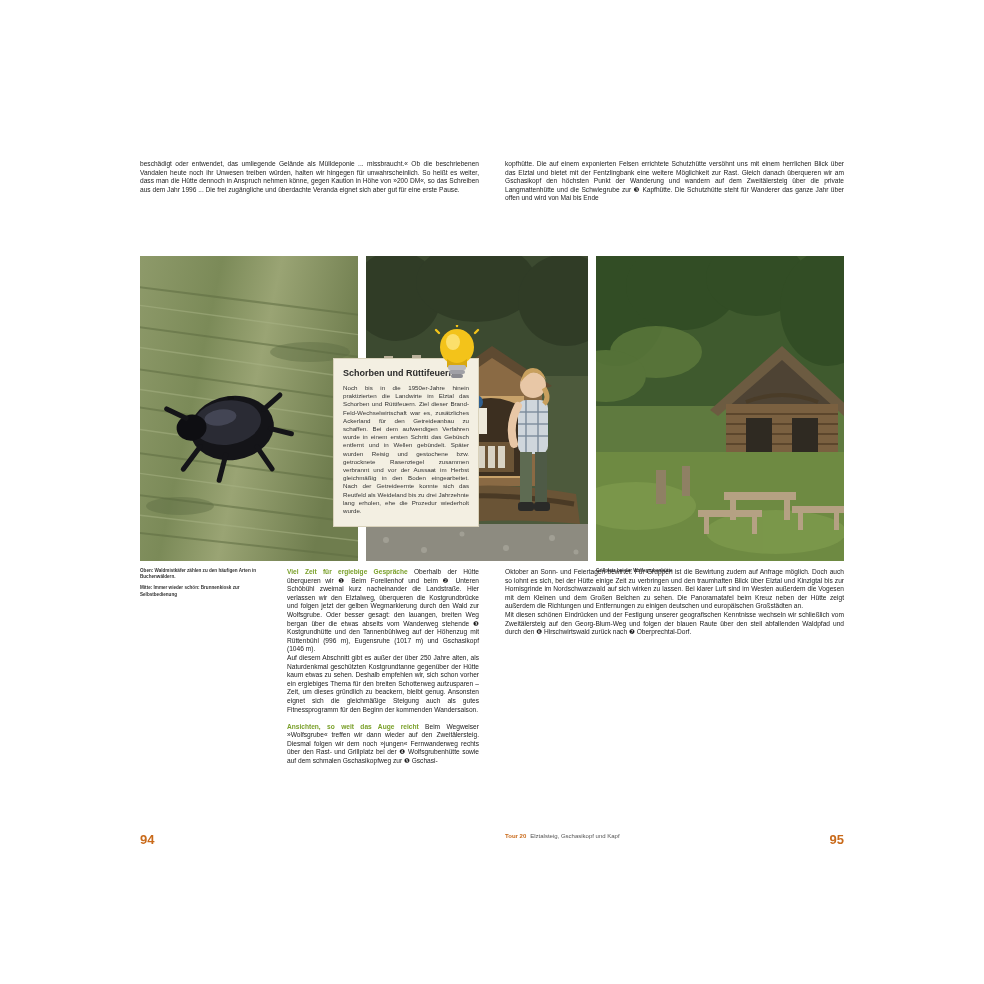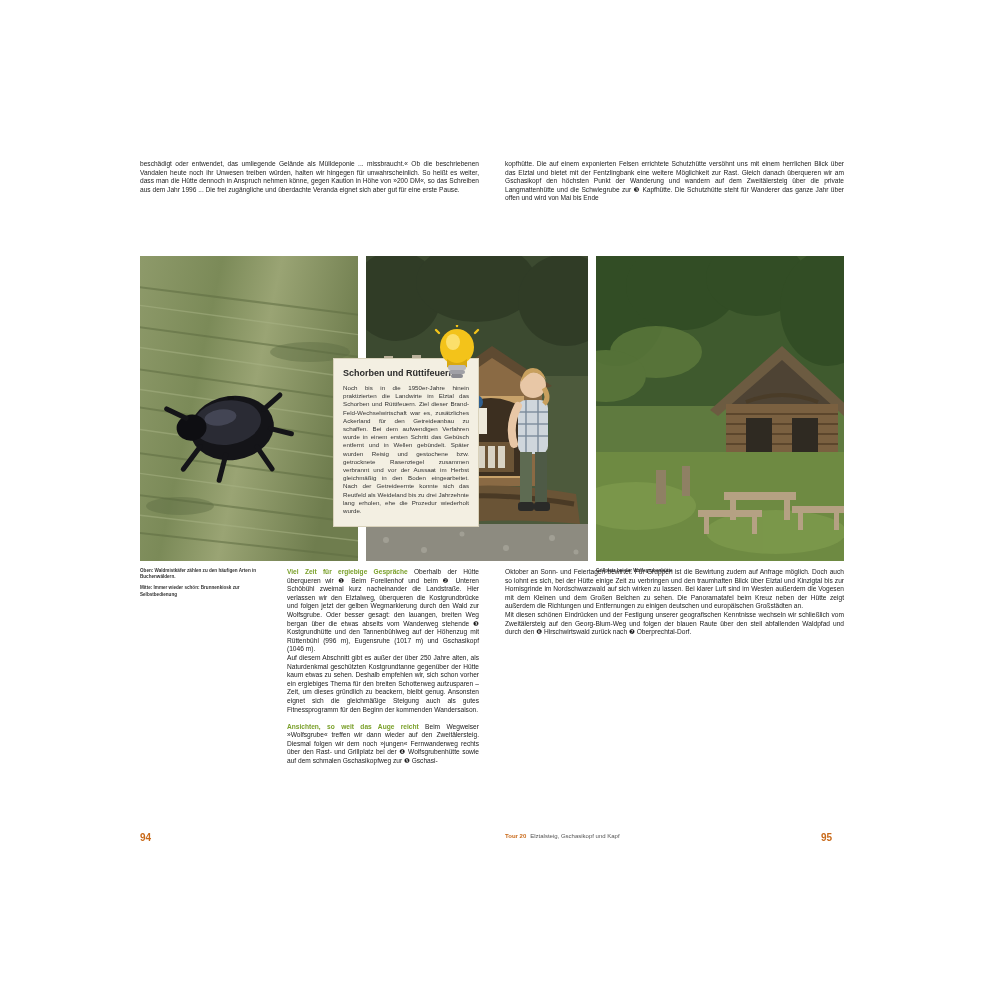--- a/index.html
+++ b/index.html
@@ -90,24 +90,24 @@
     position:absolute;
     right:-2px;top:-34px;
     width:46px;height:56px;
   }
   
   .footer{
     position:absolute;left:0;top:672px;width:704px;
     font-size:6.4px;
   }
   .pnum{
-    position:absolute;font-weight:bold;color:#c96a1a;font-size:10px;
+    position:absolute;font-weight:bold;color:#c96a1a;font-size:13px;
   }
   .pnum.left{left:0;top:0;}
-  .pnum.right{right:12px;top:0;}
+  .pnum.right{right:0;top:0;}
   .tourline{
     position:absolute;left:365px;top:1px;
     font-size:6px;color:#c96a1a;font-weight:bold;
   }
   .tourline .sub{color:#555;font-weight:normal;margin-left:4px;}
 </style>
 </head>
 <body>
 
 <div class="page">

